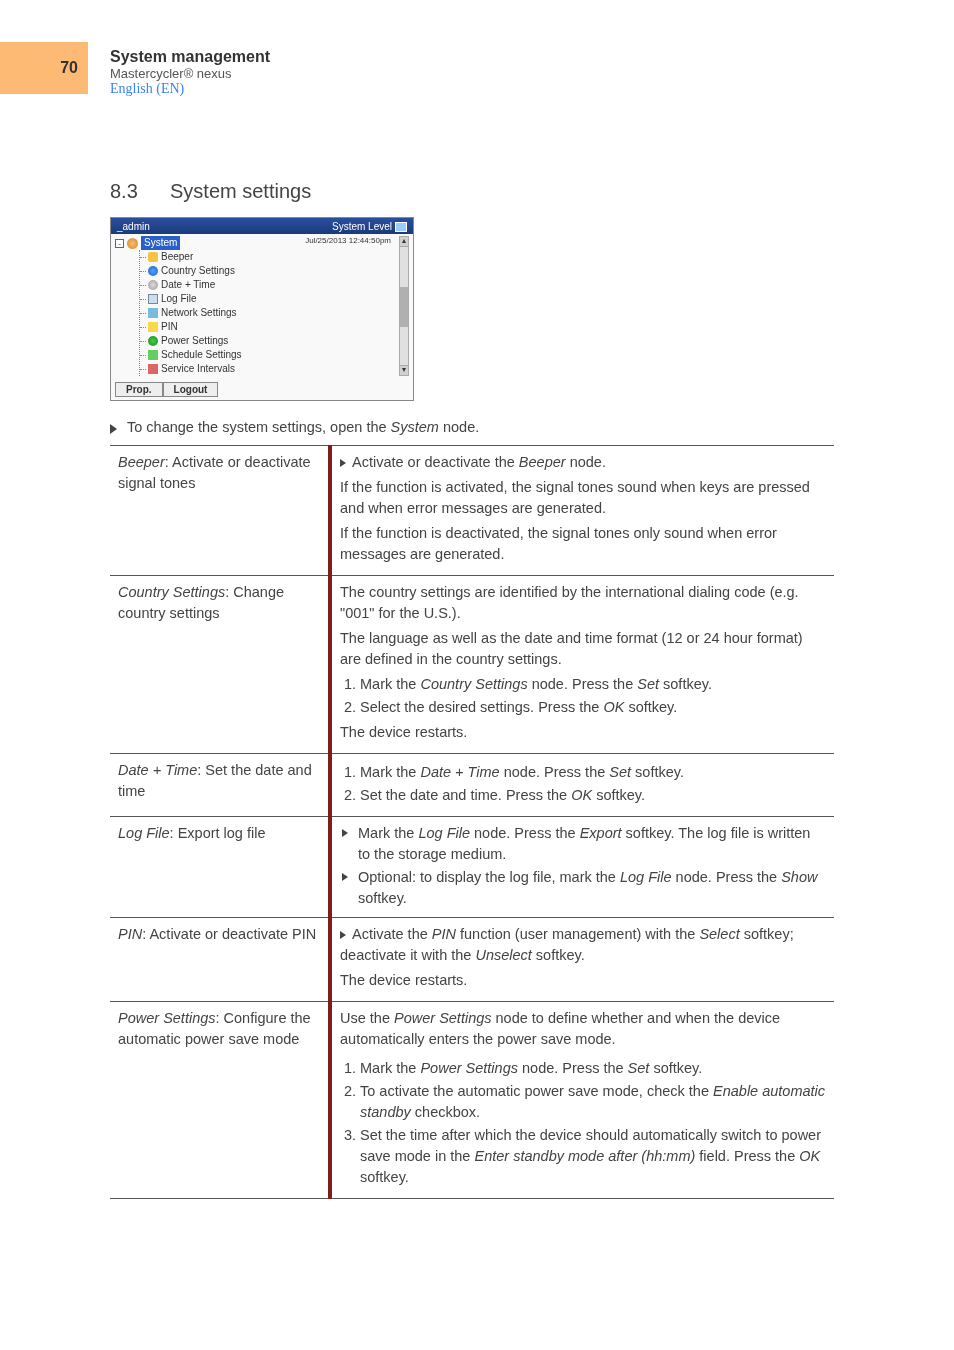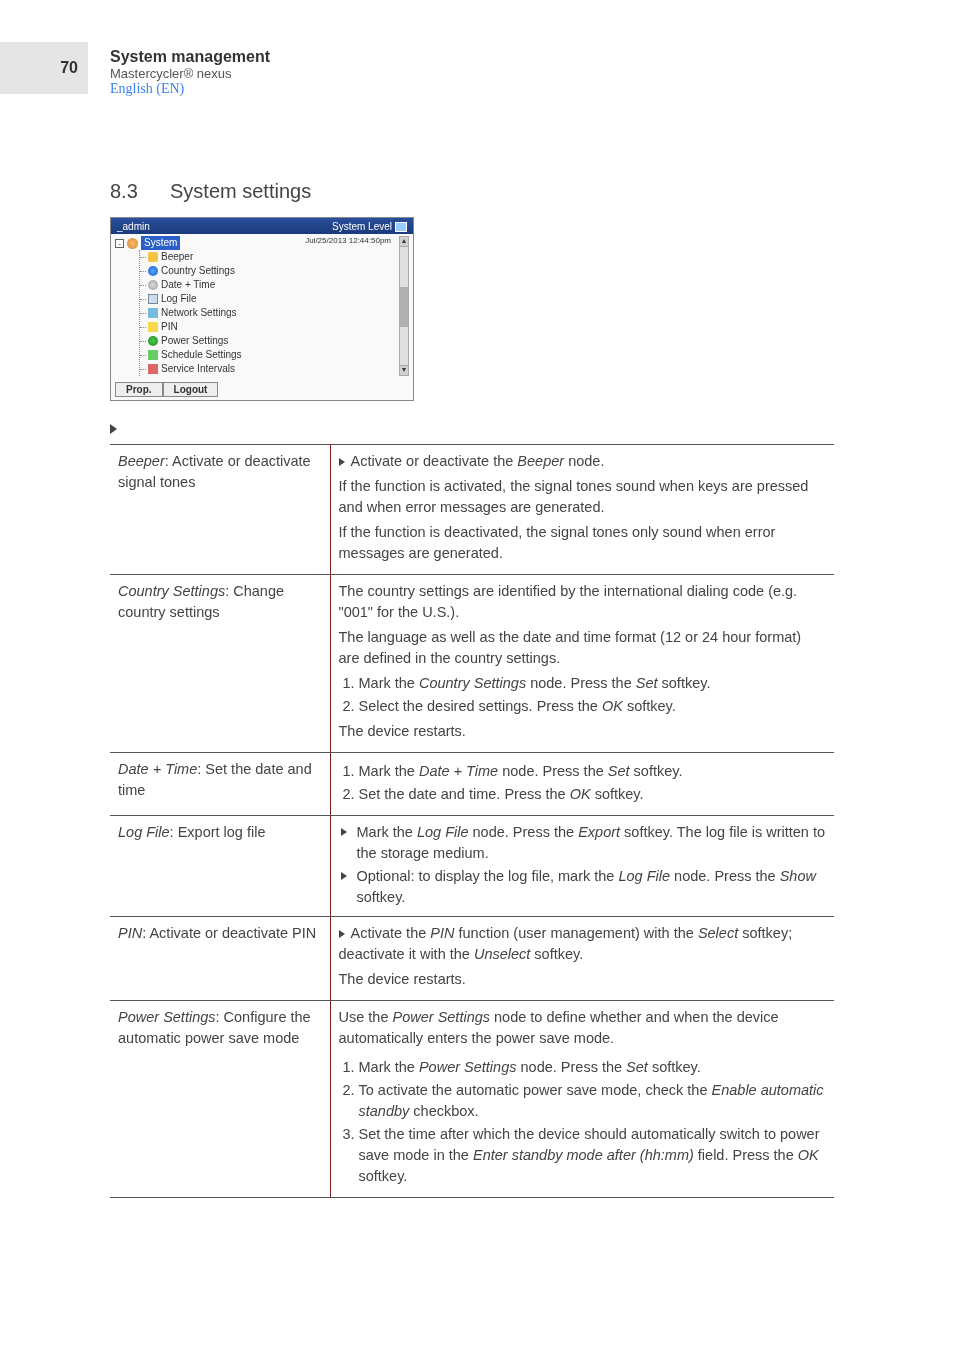--- a/index.html
+++ b/index.html
@@ -1,18 +1,18 @@
 <!DOCTYPE html>
 <html><head>
 <meta charset="utf-8">
 <style>
   * { box-sizing: border-box; margin: 0; padding: 0; }
   html, body { width: 954px; height: 1350px; background: #fff; font-family: "Segoe UI", Arial, sans-serif; color: #333; }
   .page { position: relative; width: 954px; height: 1350px; }
-  .page-tab { position: absolute; left: 0; top: 42px; width: 88px; height: 52px; background: #e5e5e5; display: flex; align-items: center; justify-content: flex-end; padding-right: 10px; }
+  .page-tab { position: absolute; left: 0; top: 42px; width: 88px; height: 52px; background: #fdba74; display: flex; align-items: center; justify-content: flex-end; padding-right: 10px; }
   .page-number { font-size: 16px; font-weight: 600; color: #333; }
   .header { position: absolute; left: 110px; top: 48px; }
   .header-title { font-size: 16px; font-weight: 600; }
   .header-sub1 { font-size: 13px; color: #555; }
   .header-sub2 { font-size: 14px; color: #3b82f6; font-family: Liberation Serif, serif; }
   .content { position: absolute; left: 110px; top: 180px; width: 724px; }
   .section-heading { font-size: 20px; font-weight: 400; color: #444; margin-bottom: 14px; }
   .section-num { display:inline-block; width: 60px; }
   .screenshot { width: 304px; height: 184px; border: 1px solid #888; background: #f9f9f9; position: relative; font-family: Tahoma, Arial, sans-serif; margin-bottom: 18px; }
   .scr-title { background: linear-gradient(#2a4f9e,#1a3a7a); color:#fff; font-size:10px; padding:2px 6px; display:flex; justify-content:space-between; align-items:center; height:16px; }
@@ -44,21 +44,21 @@
   .ic-minus { width:9px; height:9px; border:1px solid #666; background:#fff; font-size:8px; line-height:7px; text-align:center; }
   .ic-gear { width:11px; height:11px; background:radial-gradient(#fb6,#c83); border-radius:50%; }
   .scr-footer { position:absolute; left:4px; bottom:3px; display:flex; gap:0;font-weight:bold; }
   .scr-btn { font-size:10px; border:1px solid #888; background:#eee; padding:1px 10px; }
   .instruction { display:flex; gap:10px; font-size:14.5px; color:#444; margin-bottom:10px; align-items:flex-start; }
   .tri { display:inline-block; width:0; height:0; border-top:5px solid transparent; border-bottom:5px solid transparent; border-left:7px solid #444; margin-top:5px; flex-shrink:0; }
   .italic { font-style: italic; }
   table.settings { width:100%; border-collapse: collapse; font-size:14.5px; color:#444; }
   table.settings td { border-top:1px solid #555; border-bottom:1px solid #555; padding:6px 8px; vertical-align: top; line-height:1.45; }
   table.settings tr:last-child td { border-bottom:1px solid #555; }
-  table.settings td.leftcol { width:220px; border-right:1px solid #7f1d1d; }
+  table.settings td.leftcol { width:220px; border-right:4px solid #7f1d1d; }
   table.settings td p { margin: 0 0 4px 0; }
   .setting-name { font-style: italic; }
   .inline-tri { display:inline-block; width:0; height:0; border-top:4px solid transparent; border-bottom:4px solid transparent; border-left:6px solid #444; vertical-align: middle; margin-right:6px; }
   ol.steps { list-style: decimal; padding-left: 20px; margin:2px 0 4px 0; }
   ol.steps li { margin-bottom: 2px; }
   ul.bullets { list-style:none; padding-left:0; }
   ul.bullets li { position:relative; padding-left:18px; margin-bottom:2px; }
   ul.bullets li::before { content:""; position:absolute; left:2px; top:6px; width:0; height:0; border-top:4px solid transparent; border-bottom:4px solid transparent; border-left:6px solid #444; }
 </style>
 </head>
@@ -141,20 +141,21 @@
         </div>
       </div>
       <div class="scr-footer">
         <div class="scr-btn">Prop.</div>
         <div class="scr-btn">Logout</div>
       </div>
     </div>
 
     <div class="instruction">
       <span class="tri"></span>
+      <span><span>To change the system settings, open the </span><span class="italic">System</span><span> node.</span></span>
     </div>
 
     <table class="settings">
 
       <tbody>
           <tr>
         <td class="leftcol">
           <span class="setting-name">Beeper</span><span>: Activate or deactivate signal tones</span>
         </td>
         <td>

